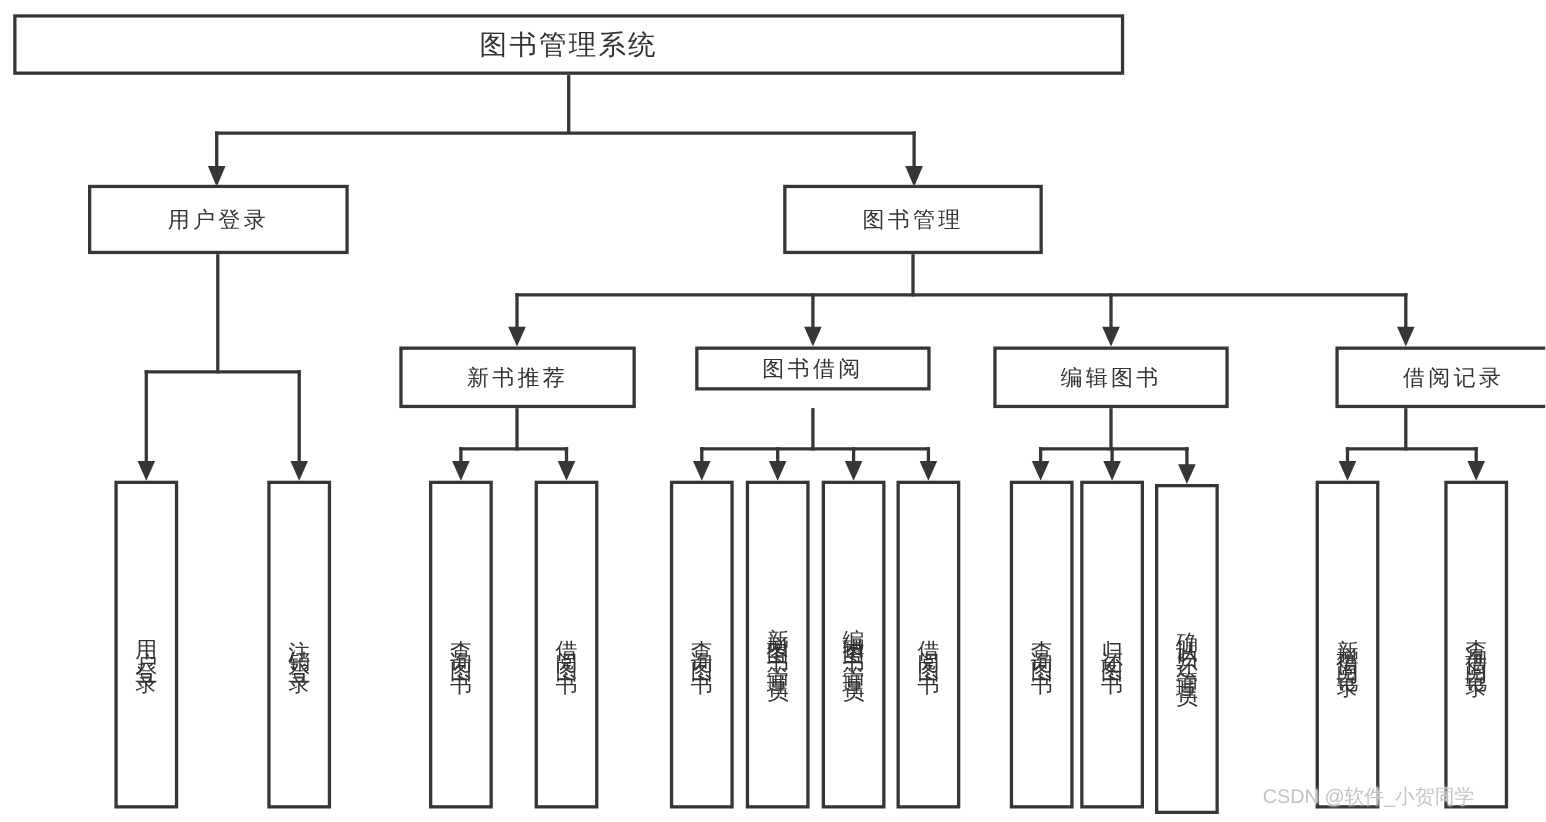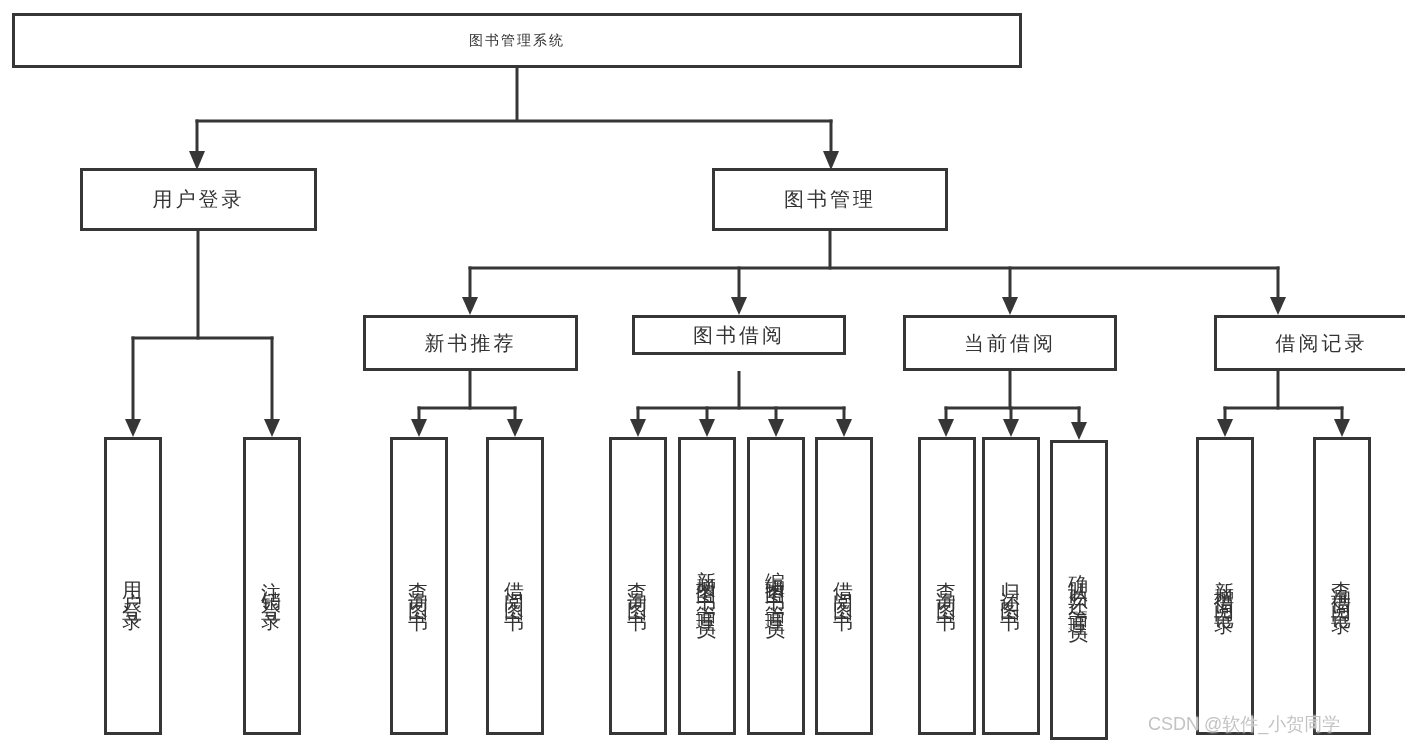--- a/index.html
+++ b/index.html
@@ -26,21 +26,21 @@
     align-items: center;
     justify-content: center;
     color: #333333;
     z-index: 2;
   }
   .h-label {
     font-size: 20px;
     letter-spacing: 3px;
     white-space: nowrap;
   }
-  .root-label { font-size: 14px; letter-spacing: 2px; }
+  .root-label { font-size: 25px; letter-spacing: 2px; }
   .leaf .v-label {
     writing-mode: vertical-rl;
     text-orientation: mixed;
     font-size: 20px;
     letter-spacing: 10px;
     white-space: nowrap;
   }
   .leaf.long .v-label { letter-spacing: 7px; }
   .watermark {
     position: absolute;
@@ -139,21 +139,21 @@
     <span class="h-label">图书管理</span>
   </div>
 
   <div class="box" style="left:363px; top:315px; width:215px; height:56px;">
     <span class="h-label">新书推荐</span>
   </div>
   <div class="box" style="left:632px; top:315px; width:214px; height:40px;">
     <span class="h-label">图书借阅</span>
   </div>
   <div class="box" style="left:903px; top:315px; width:214px; height:56px;">
-    <span class="h-label">当前借阅</span>
+    <span class="h-label">编辑图书</span>
   </div>
   <div class="box" style="left:1214px; top:315px; width:215px; height:56px;">
     <span class="h-label">借阅记录</span>
   </div>
 
   <div class="box leaf" style="left:104px; top:437px; width:58px; height:298px;">
     <span class="v-label">用户登录</span>
   </div>
   <div class="box leaf" style="left:243px; top:437px; width:58px; height:298px;">
     <span class="v-label">注销登录</span>

